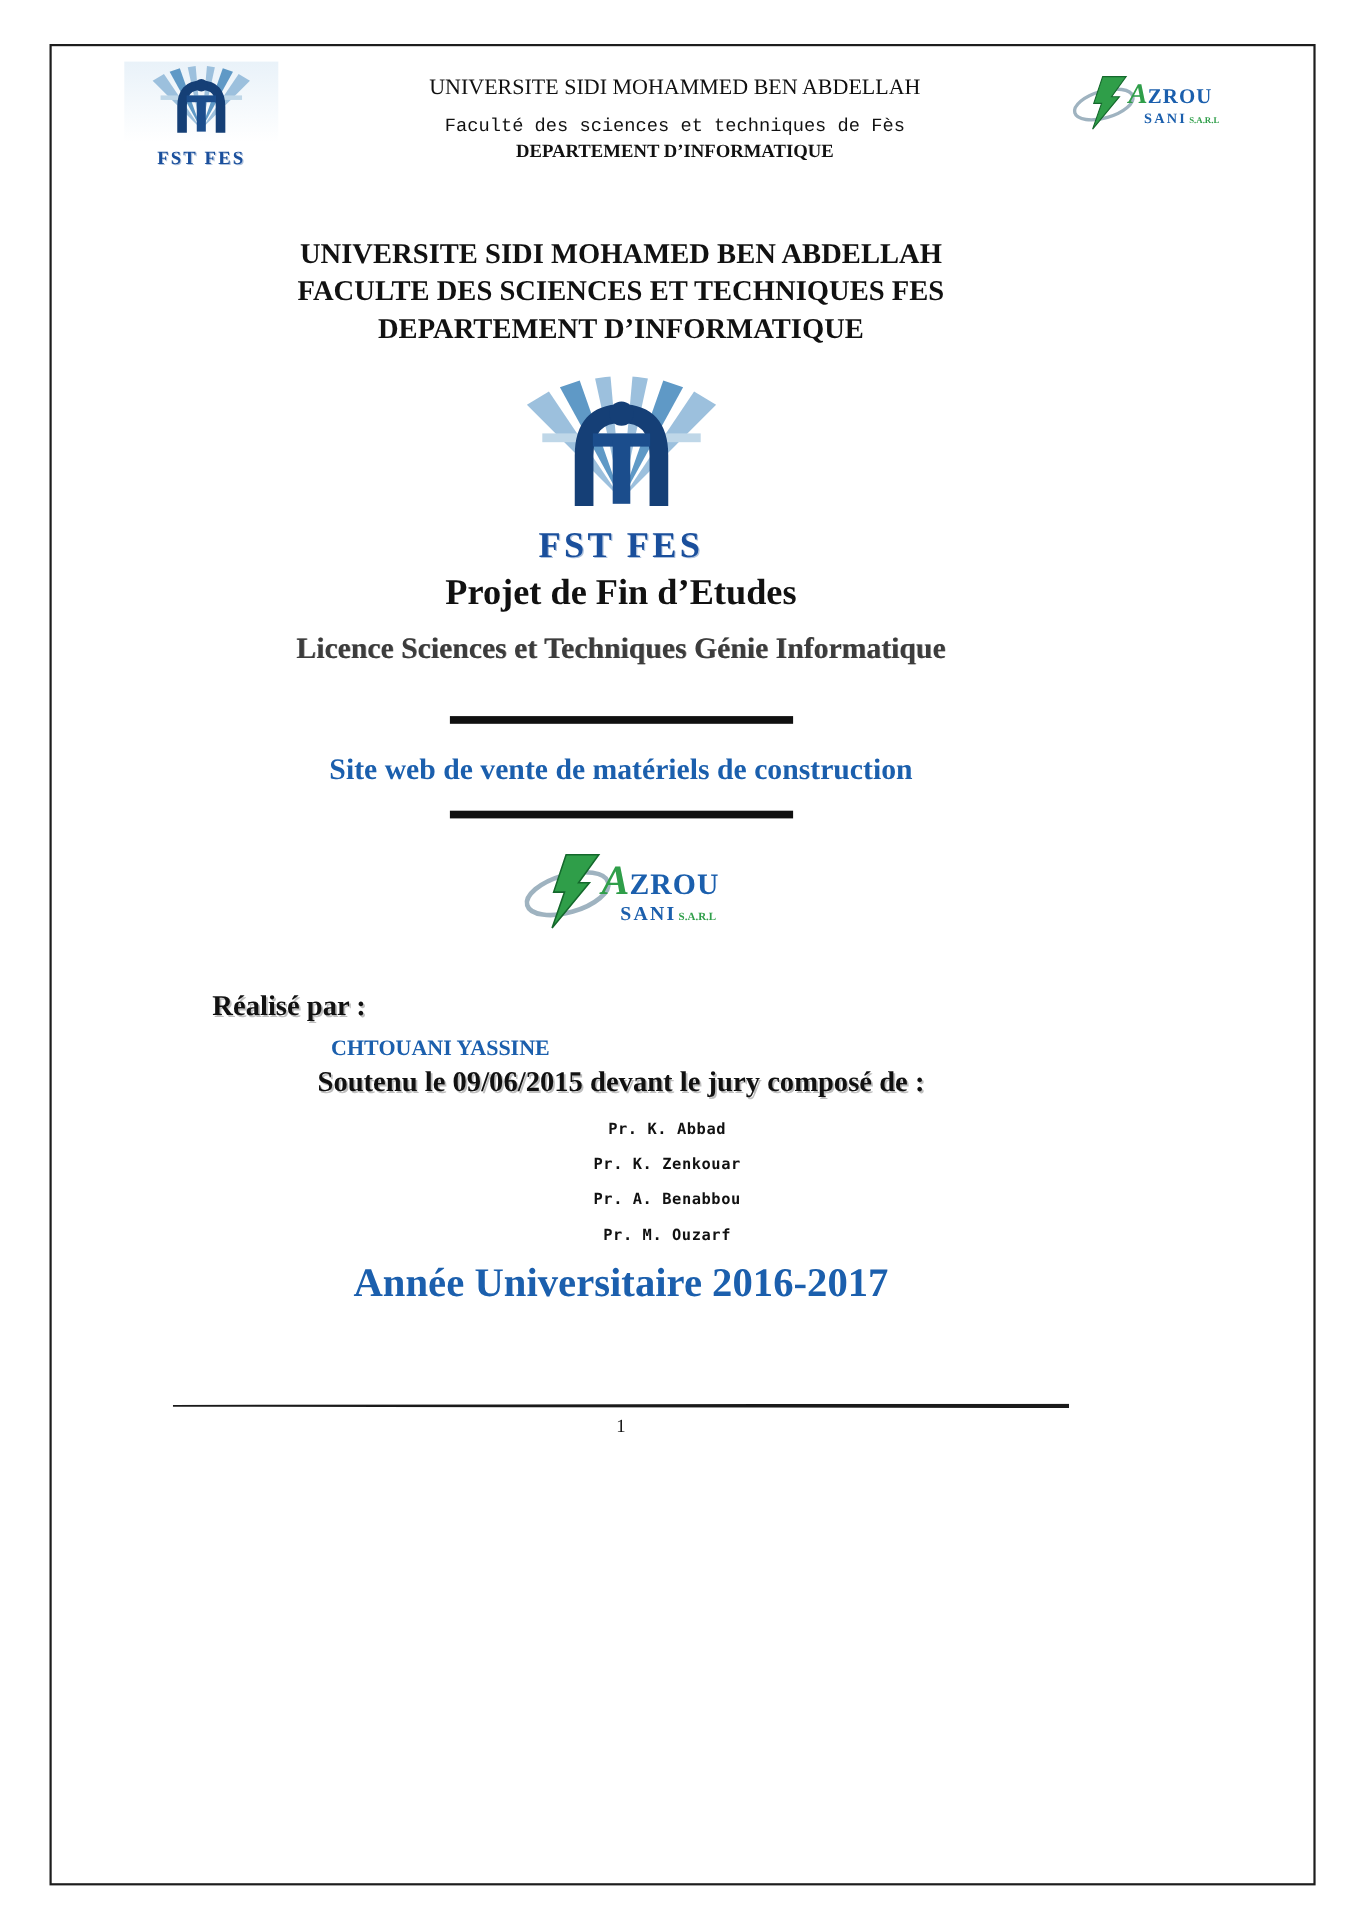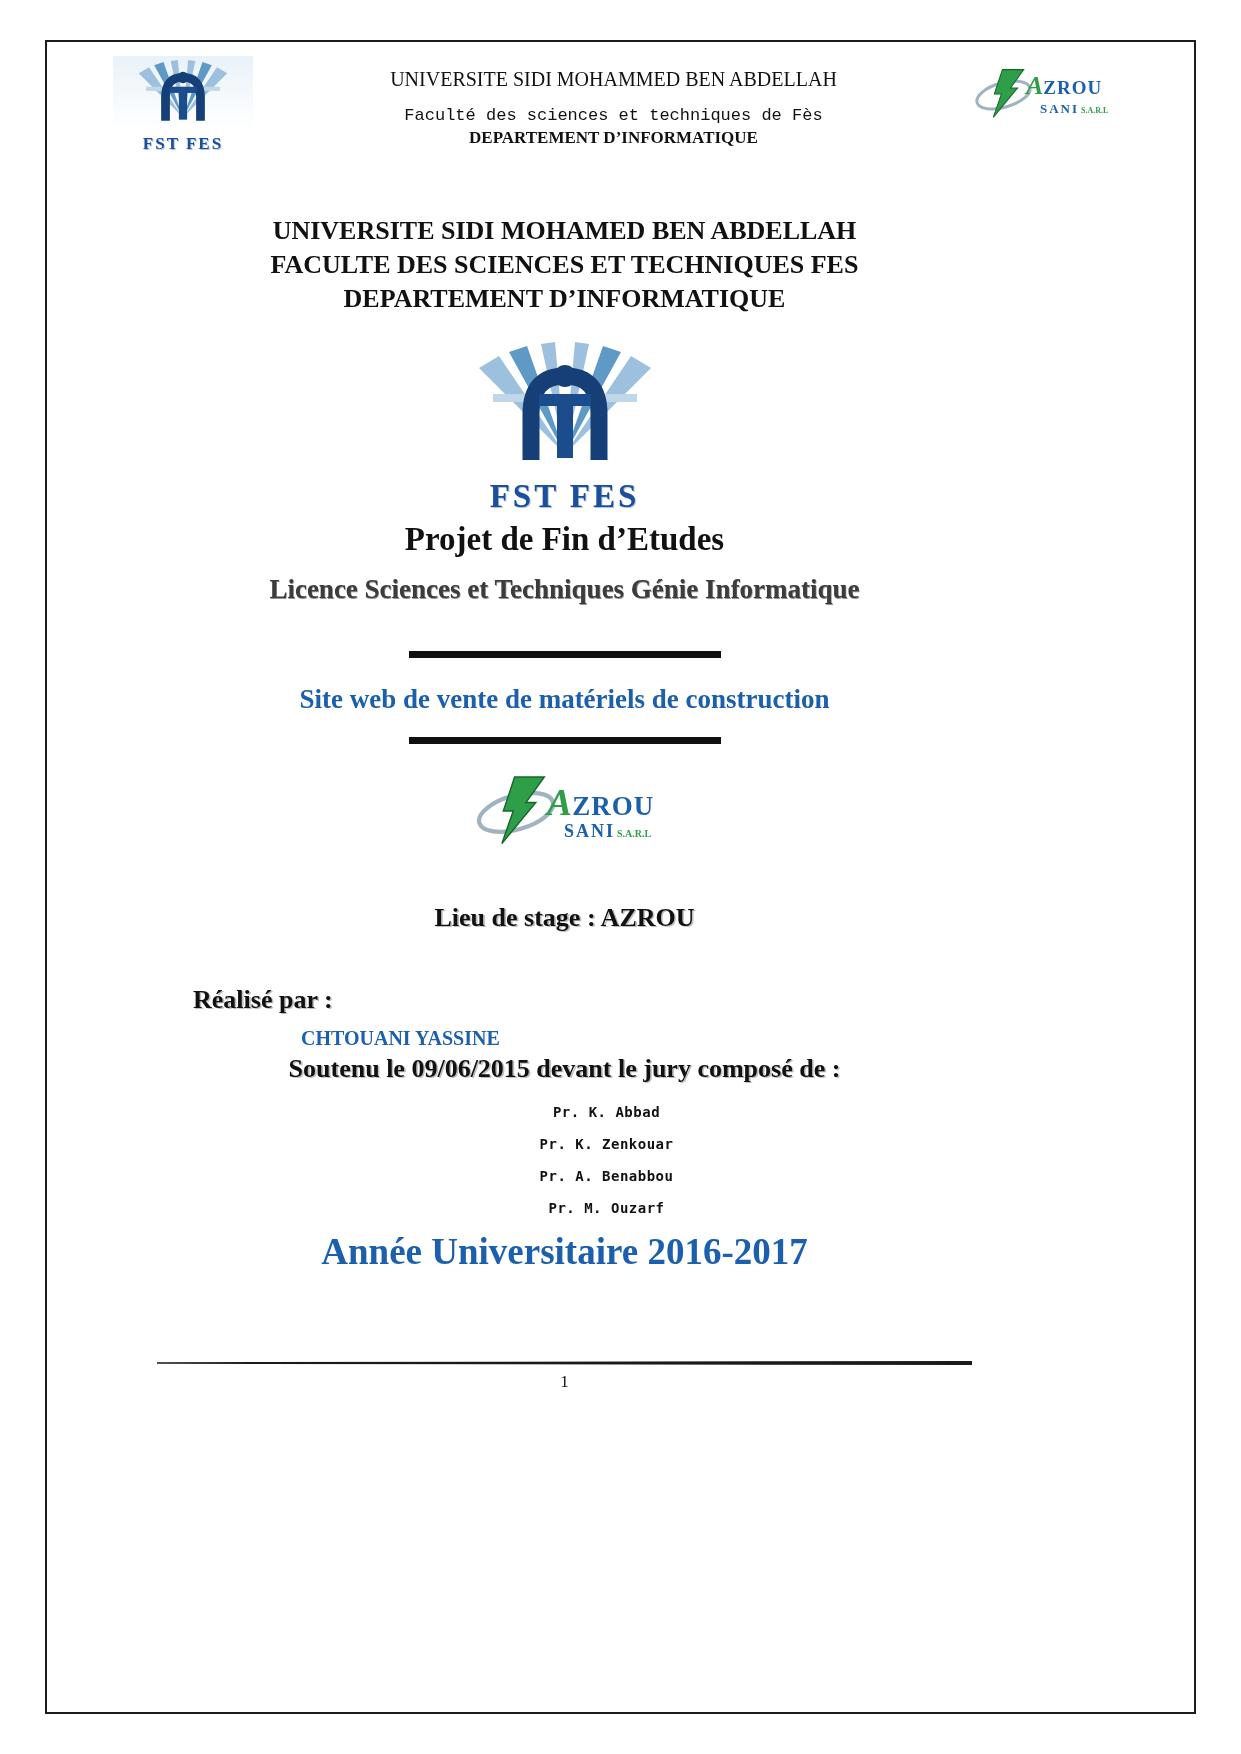--- a/index.html
+++ b/index.html
@@ -207,21 +207,20 @@
         <div class="azrou-text">
           <div class="azrou-row1">
             <span class="azrou-a">A</span><span class="azrou-rest">ZROU</span>
           </div>
           <div class="azrou-row2">
             <span class="azrou-sani">SANI</span><span class="azrou-sarl">S.A.R.L</span>
           </div>
         </div>
       </div>
 
-      <div class="lieu shadowed">Lieu de stage : AZROU</div>
 
       <div class="parties">
         <div class="left-col">
           <div class="party-label shadowed">Réalisé par :</div>
           <div class="student-name">CHTOUANI YASSINE</div>
         </div>
       </div>
 
       <div class="soutenu shadowed">Soutenu le 09/06/2015 devant le jury composé de :</div>
 

